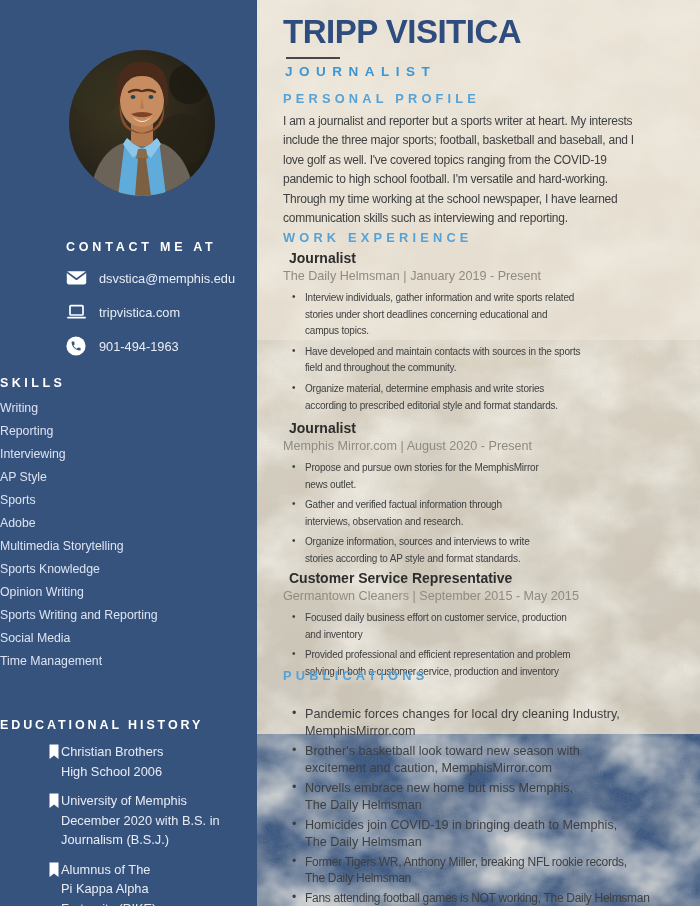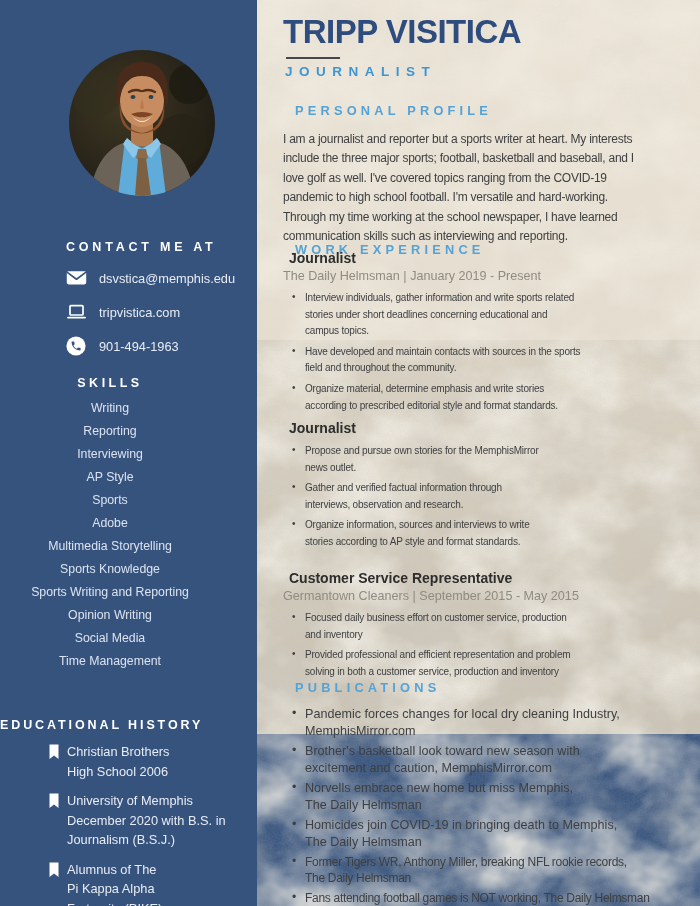--- a/index.html
+++ b/index.html
@@ -8,39 +8,39 @@
 
   
   .sidebar{position:absolute;left:0;top:0;width:257px;height:906px;background:#36537E;}
   .photo{position:absolute;left:69px;top:50px;width:146px;height:146px;border-radius:50%;overflow:hidden;}
   .side-heading{margin:0;color:#ffffff;font-size:12.5px;font-weight:bold;letter-spacing:3.8px;}
   .contact{position:absolute;left:0;top:240px;width:257px;}
   .contact .side-heading{padding-left:66px;}
   .contact-row{display:flex;align-items:center;gap:12px;padding-left:66px;margin-top:14px;min-height:20px;}
   .cicon{width:21px;flex:0 0 auto;display:flex;align-items:center;}
   .cval{color:#E8ECF4;font-size:12.8px;}
-  .skills{position:absolute;left:8px;top:376px;width:204px;text-align:center;}
+  .skills{position:absolute;left:0;top:376px;width:204px;}
   .skills .side-heading{letter-spacing:3.5px;margin-bottom:11px;}
   .skill{color:#DCE3F0;font-size:12.3px;line-height:15px;margin-bottom:8px;}
   .education{position:absolute;left:0;top:718px;width:257px;}
   .education .side-heading{letter-spacing:2.9px;}
-  .edu-item{display:flex;gap:7px;padding-left:48px;margin-top:10px;}
+  .edu-item{display:flex;gap:1px;padding-left:48px;margin-top:10px;}
   .edu-item .bm{flex:0 0 auto;margin-top:2px;}
   .edu-text{color:#E8ECF4;font-size:12.8px;line-height:19.5px;white-space:pre-line;}
 
   
   .main{position:absolute;left:257px;top:0;width:443px;height:734px;
         background:linear-gradient(180deg,#EDE6D8 0%,#E7E0D1 18%,#DDD5C5 45%,#D1CABB 75%,#CBC4B6 100%);}
   .texture{position:absolute;left:0;top:0;z-index:0;}
   .main>.abs{position:absolute;z-index:1;}
   .name{left:26px;top:14px;margin:0;font-size:33px;line-height:1.1;font-weight:bold;
         color:#2F4C7E;letter-spacing:-0.5px;}
   .rule{left:29px;top:57px;width:54px;height:2px;background:#45474B;}
   .role{left:28px;top:64px;font-size:13.5px;font-weight:bold;letter-spacing:6.5px;color:#3D96D3;}
-  .sec{margin:12px;font-size:12.8px;font-weight:bold;letter-spacing:4.2px;color:#55A2D7;}
+  .sec{margin:0;font-size:12.8px;font-weight:bold;letter-spacing:4.2px;color:#55A2D7;}
   .profile-sec{left:26px;top:91px;width:414px;}
   .profile-text{margin:6px 0 0;font-size:12px;letter-spacing:-0.25px;line-height:19.4px;
         color:#3E3F41;white-space:pre-line;}
   .work-h{left:26px;top:230px;}
   .job{left:26px;width:414px;}
   .job1{top:250px;} .job2{top:420px;} .job3{top:570px;}
   .job h4{margin:0 0 0 6px;font-size:14px;color:#2D2D2D;line-height:17px;}
   .meta{margin-top:1px;font-size:12.6px;color:#8F8B80;line-height:16px;}
   .blist{margin:6px 0 0;padding:0 0 0 22px;list-style:none;}
   .blist li{position:relative;font-size:10px;letter-spacing:-0.2px;line-height:16.6px;
@@ -128,22 +128,22 @@
     <section class="skills">
       <h2 class="side-heading">SKILLS</h2>
       <div class="skill">Writing</div>
       <div class="skill">Reporting</div>
       <div class="skill">Interviewing</div>
       <div class="skill">AP Style</div>
       <div class="skill">Sports</div>
       <div class="skill">Adobe</div>
       <div class="skill">Multimedia Storytelling</div>
       <div class="skill">Sports Knowledge</div>
+      <div class="skill">Opinion Writing</div>
       <div class="skill">Sports Writing and Reporting</div>
-      <div class="skill">Opinion Writing</div>
       <div class="skill">Social Media</div>
       <div class="skill">Time Management</div>
     </section>
 
     <section class="education">
       <h2 class="side-heading">EDUCATIONAL HISTORY</h2>
       <div class="edu-item">
         <svg class="bm" width="12" height="16" viewBox="0 0 12 16">
             <path d="M1.5 0.5 H10.5 V15 L6 11.6 L1.5 15 Z" fill="#ffffff"></path>
           </svg>
@@ -214,20 +214,21 @@
 campus topics.</li>
         <li>Have developed and maintain contacts with sources in the sports
 field and throughout the community.</li>
         <li>Organize material, determine emphasis and write stories
 according to prescribed editorial style and format standards.</li>
       </ul>
     </article>
 
     <article class="job job2 abs">
       <h4>Journalist</h4>
+      <div class="meta">Memphis Mirror.com | August 2020 - Present</div>
       <ul class="blist">
         <li>Propose and pursue own stories for the MemphisMirror
 news outlet.</li>
         <li>Gather and verified factual information through
 interviews, observation and research.</li>
         <li>Organize information, sources and interviews to write
 stories according to AP style and format standards.</li>
       </ul>
     </article>
 

